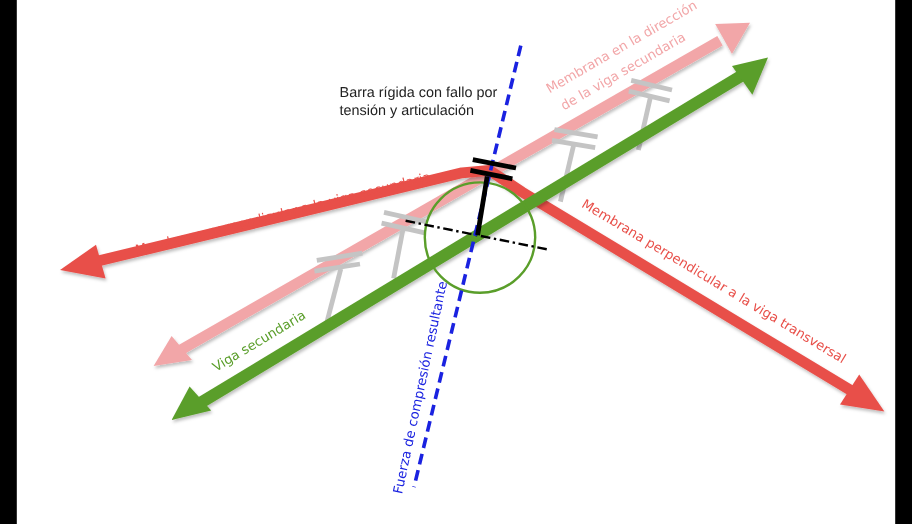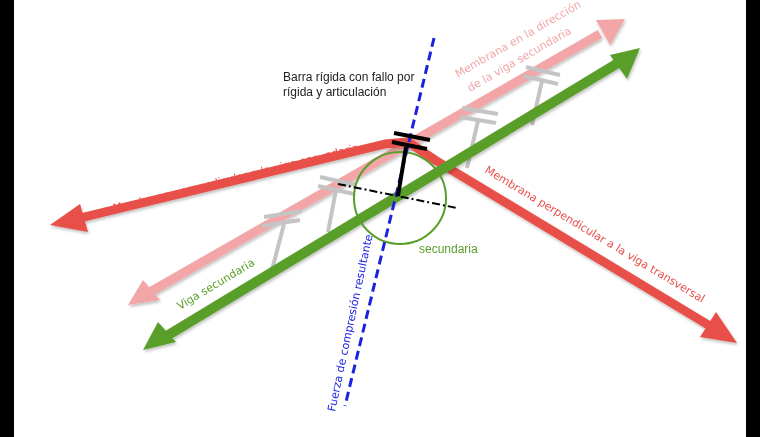--- a/index.html
+++ b/index.html
@@ -80,19 +80,18 @@
 
     <text class="lbl" x="0" y="0" font-size="11" fill="#e8504a" transform="translate(484,172) rotate(31)">Membrana perpendicular a la viga transversal</text>
 
     <text class="lbl" x="0" y="0" font-size="11" fill="#5a9e2a" transform="translate(180,310) rotate(-31)">Viga secundaria</text>
 
     <text class="lbl" x="0" y="0" font-size="11" fill="#1a22e0" transform="translate(335,412) rotate(-78)">Fuerza de compresión resultante</text>
   </svg>
 
   <div class="note" style="left:269px; top:70px; color:#222;">
     <div>Barra rígida con fallo por</div>
-    <div>rígida y articulación</div>
+    <div>tensión y articulación</div>
   </div>
 
   <div class="note" style="left:405px; top:242px; color:#5a9e2a;">
-    <div>secundaria</div>
   </div>
 </div>
 
 </body></html>

